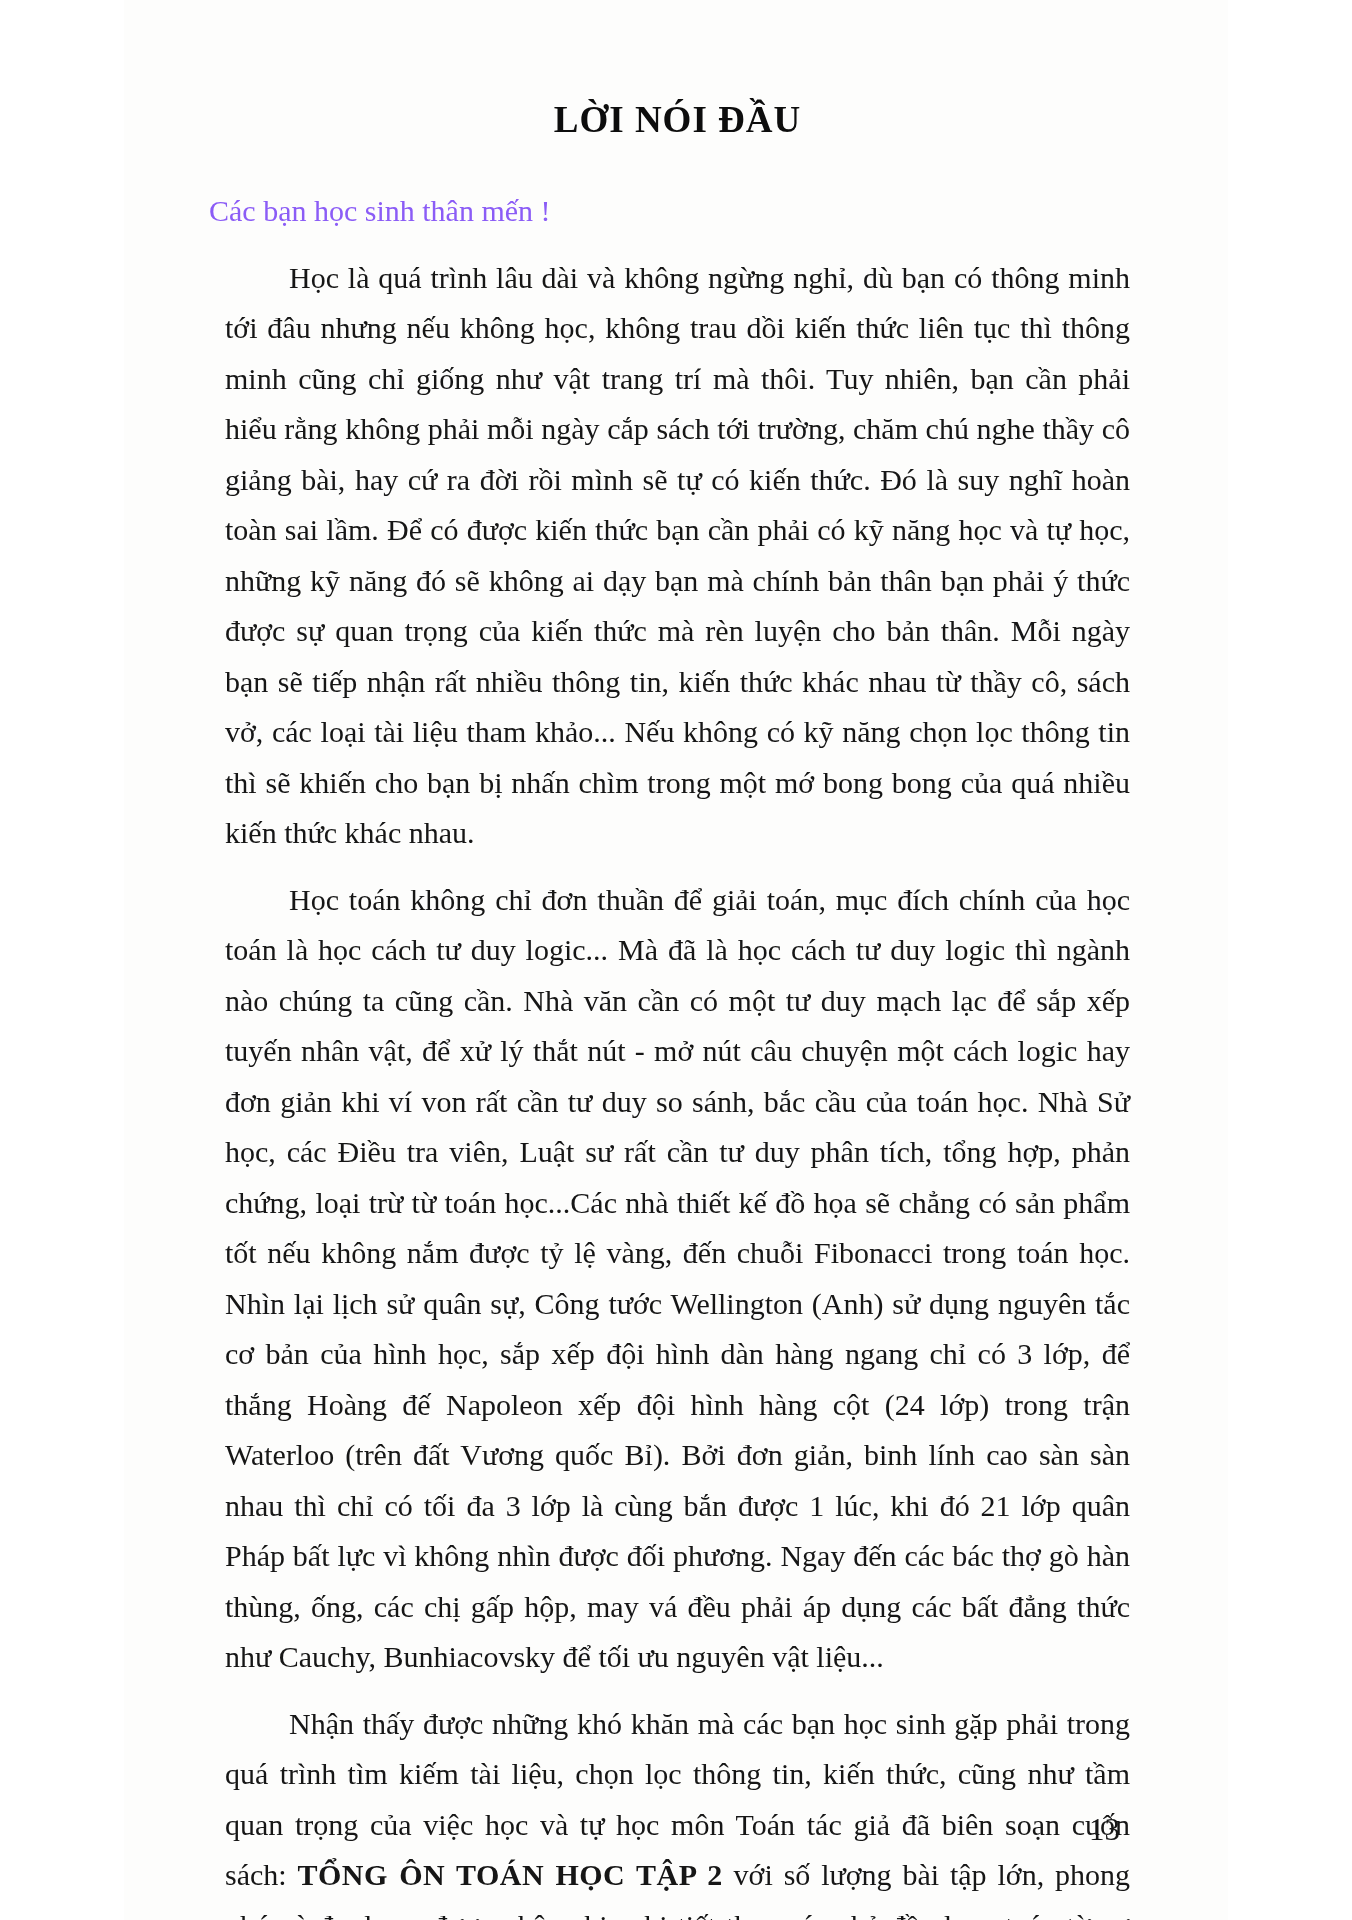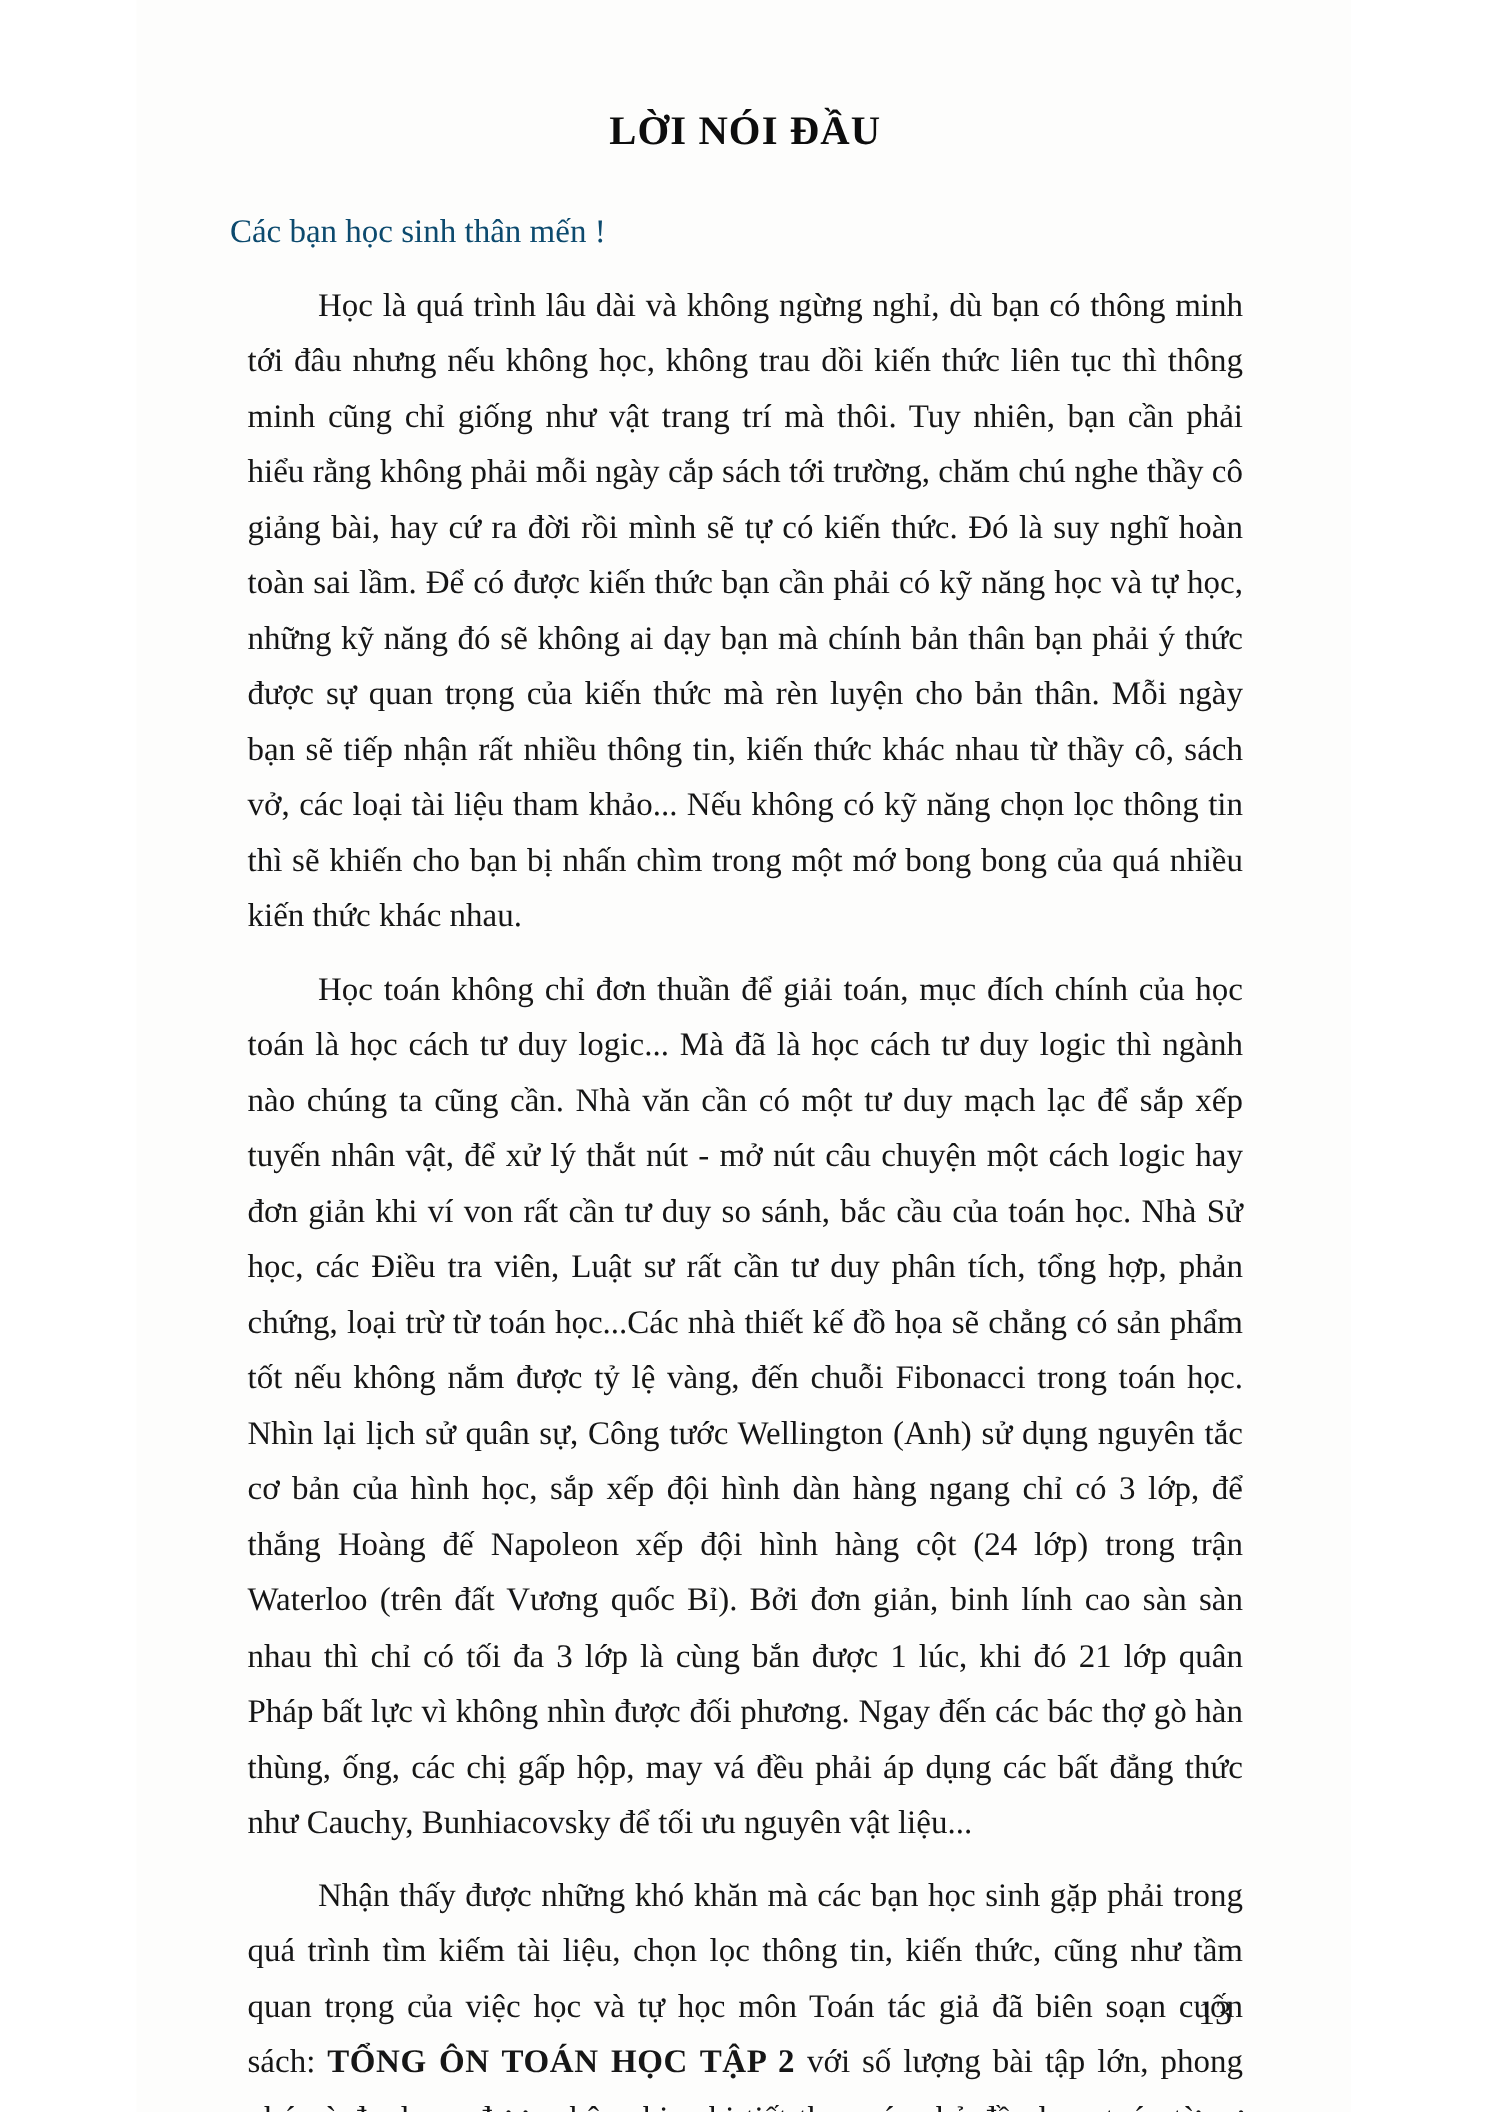--- a/index.html
+++ b/index.html
@@ -34,21 +34,21 @@
     line-height: 50.5px;
     text-align: justify;
     text-justify: inter-word;
     color: #161616;
   }
   p.salutation {
     margin: 0;
     font-size: 30px;
     line-height: 50.5px;
     text-align: left;
-    color: #0c4a6e;
+    color: #8b5cf6;
   }
   .body-text p.indent {
     text-indent: 64px;
   }
   .body-text b {
     font-weight: bold;
     letter-spacing: 0.5px;
   }
   .pageno {
     position: absolute;

